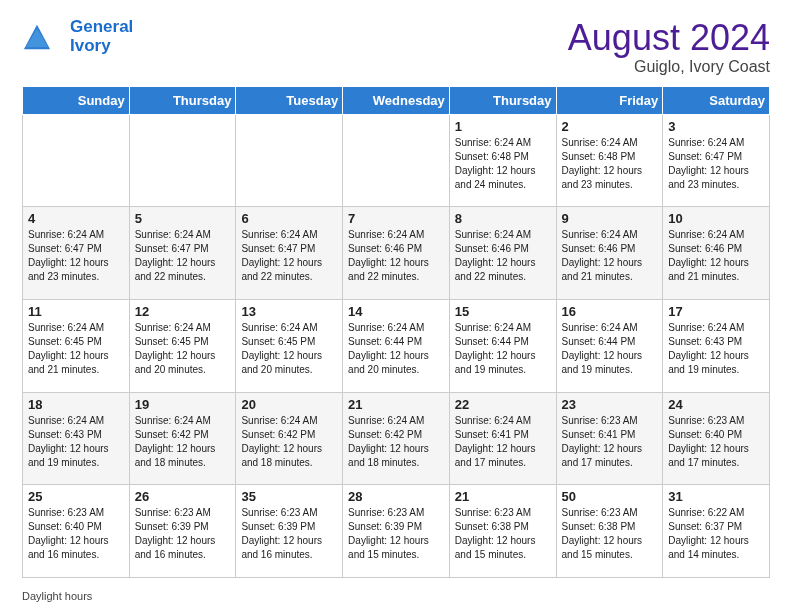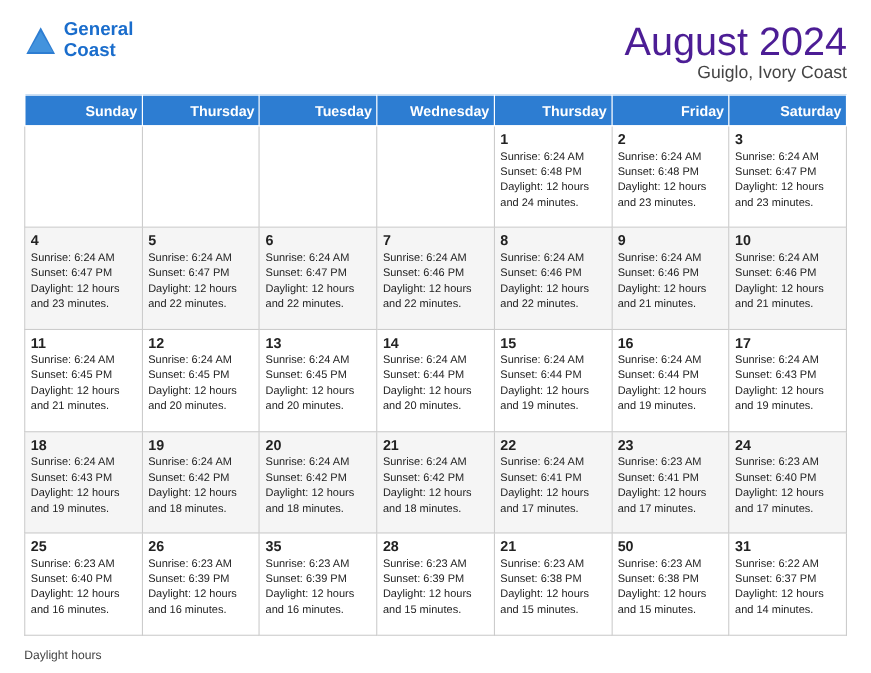--- a/index.html
+++ b/index.html
@@ -19,21 +19,21 @@
     }
     .header {
       display: flex;
       justify-content: space-between;
       align-items: flex-start;
       margin-bottom: 10px;
     }
     .logo {
       display: flex;
       align-items: center;
-      gap: 6px;
+      gap: 18px;
     }
     .logo-icon {
       width: 30px;
       height: 28px;
     }
     .title-block {
       text-align: right;
     }
     .title-block h1 {
       font-size: 36px;
@@ -98,21 +98,21 @@
 
 <div class="page">
   <div class="header">
     <div class="logo">
       <svg class="logo-icon" viewBox="0 0 32 30" xmlns="http://www.w3.org/2000/svg">
         <polygon points="16,2 30,28 2,28" fill="#2d7dd2"></polygon>
         <polygon points="16,6 28,26 4,26" fill="#5aaae8" opacity="0.5"></polygon>
       </svg>
       <div>
         <div style="font-size:17px;font-weight:bold;color:#1a6dcc;line-height:1.1;">General</div>
-        <div style="font-size:17px;font-weight:bold;color:#1a6dcc;line-height:1.1;">Coast</div>
+        <div style="font-size:17px;font-weight:bold;color:#1a6dcc;line-height:1.1;">Ivory</div>
       </div>
     </div>
     <div class="title-block">
       <h1>August 2024</h1>
       <h2>Guiglo, Ivory Coast</h2>
     </div>
   </div>
 
   <table class="calendar">
     <thead>

